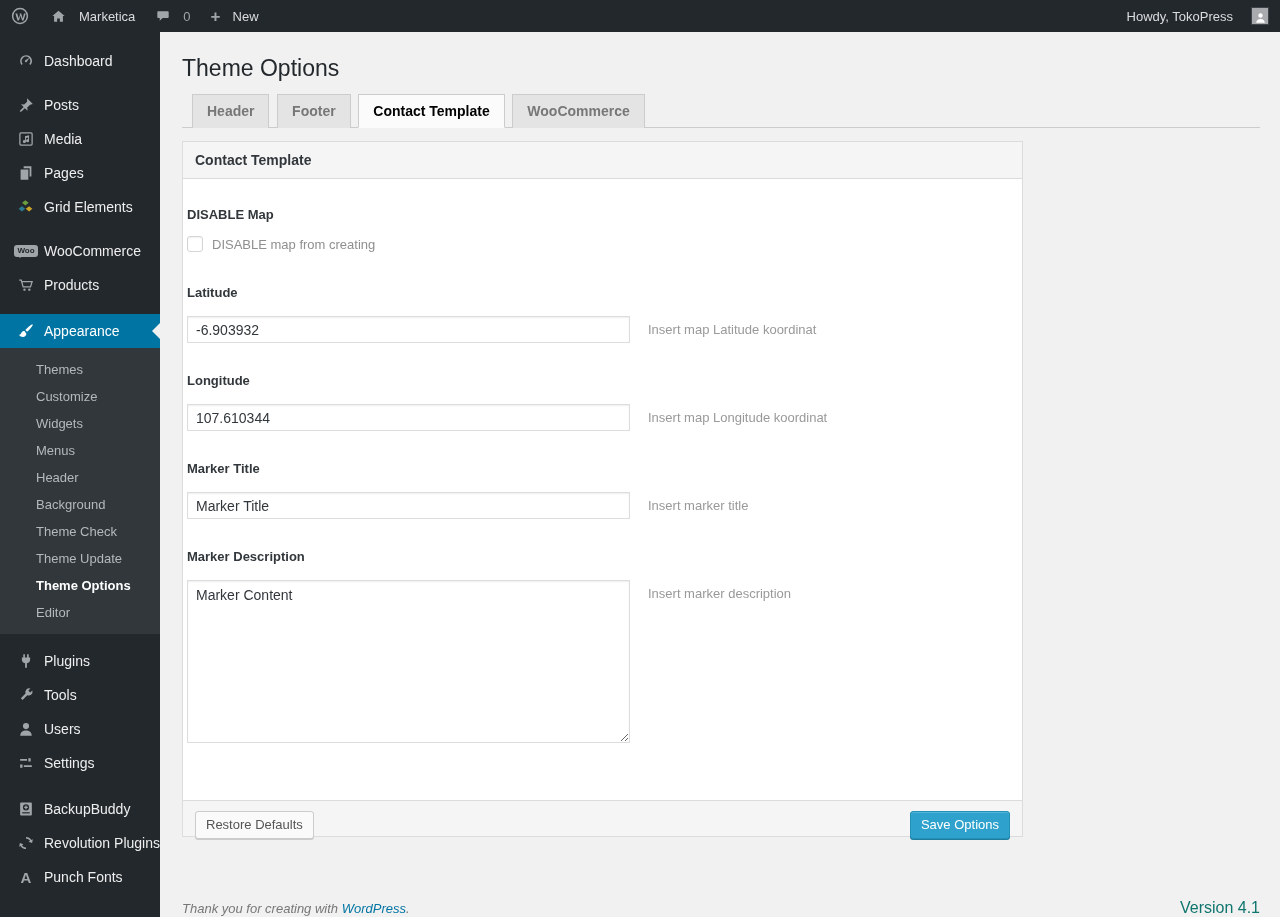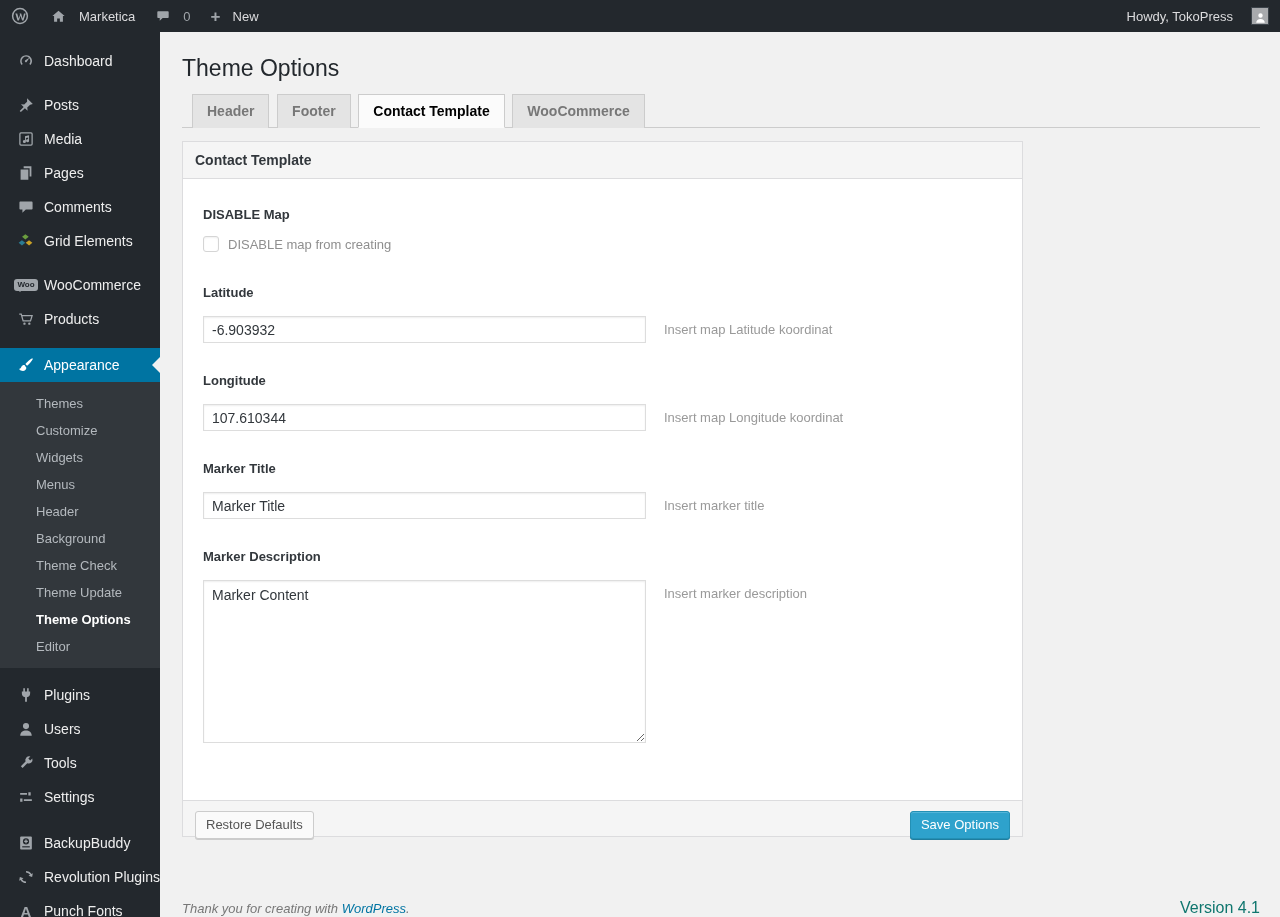--- a/index.html
+++ b/index.html
@@ -83,21 +83,21 @@
   }
   .nav-tab.active {
     background: #fbfbfb; color: #000000; border-bottom: 1px solid #fbfbfb; padding-bottom: 7px;
   }
 
   .panel { margin-top: 13px; width: 841px; background: #ffffff; border: 1px solid #dcdcde; }
   .panel-header {
     background: #f5f5f5; border-bottom: 1px solid #dcdcde;
     padding: 10px 12px; font-size: 14px; font-weight: bold; color: #32373c;
   }
-  .panel-body { padding: 16px 12px 57px 20px; }
+  .panel-body { padding: 16px 12px 57px 4px; }
 
   .field { margin-top: 30px; }
   .field:first-child { margin-top: 12px; }
   .field-label { display: block; font-weight: bold; font-size: 13px; color: #32373c; margin-bottom: 16px; }
   .check-row { display: flex; align-items: center; margin-top: 17px; }
   .checkbox {
     width: 16px; height: 16px; background: #ffffff; border: 1px solid #d5d5d5;
     border-radius: 3px; box-shadow: inset 0 1px 2px rgba(0,0,0,.06); cursor: pointer;
   }
   .check-label { margin-left: 9px; color: #8f8f8f; font-size: 13px; cursor: pointer; }
@@ -218,28 +218,20 @@
 
     <li class="menu-item">
       <span class="menu-icon">
         <svg width="18" height="18" viewBox="0 0 20 20">
             <path d="M7.4 2.6H16v11.2h-2V4.6H7.4zM4 6h8.6v11.4H4z"></path>
           </svg>
       </span>
       <span class="menu-label">Pages</span>
     </li>
 
-    <li class="menu-item">
-      <span class="menu-icon">
-        <svg width="18" height="18" viewBox="0 0 20 20">
-            <path d="M3.6 4h12.8c.5 0 .9.4.9.9v7c0 .5-.4.9-.9.9H9.8L6 16.3v-3.5H3.6a.9.9 0 0 1-.9-.9v-7c0-.5.4-.9.9-.9z"></path>
-          </svg>
-      </span>
-      <span class="menu-label">Comments</span>
-    </li>
 
     <li class="menu-item">
       <span class="menu-icon">
         <svg width="18" height="18" viewBox="0 0 20 20">
             <path fill="#6b9e3f" d="M9.3 2.6l3.7 2.8-3.7 2.9-3.7-2.9z"></path>
             <path fill="#2b7b93" d="M5.5 9.2l3.7 2.8-3.7 2.9-3.7-2.9z"></path>
             <path fill="#c9a227" d="M13.4 9.2l3.7 2.8-3.7 2.9-3.7-2.9z"></path>
           </svg>
       </span>
       <span class="menu-label">Grid Elements</span>
@@ -298,33 +290,33 @@
         <svg width="18" height="18" viewBox="0 0 20 20">
             <path d="M7 2.6h1.8V6h2.4V2.6H13V6h1.6v2.1a4.6 4.6 0 0 1-3.6 4.5v4.8H9v-4.8A4.6 4.6 0 0 1 5.4 8.1V6H7z"></path>
           </svg>
       </span>
       <span class="menu-label">Plugins</span>
     </li>
 
     <li class="menu-item">
       <span class="menu-icon">
         <svg width="18" height="18" viewBox="0 0 20 20">
+            <path d="M17 4.9a4.3 4.3 0 0 1-5.6 5.4l-5.2 5.2-1.9-1.9 5.2-5.2A4.3 4.3 0 0 1 14.9 2.8l-2.3 2.3 2.1 2.1L17 4.9z"></path>
+          </svg>
+      </span>
+      <span class="menu-label">Tools</span>
+    </li>
+
+    <li class="menu-item">
+      <span class="menu-icon">
+        <svg width="18" height="18" viewBox="0 0 20 20">
             <path d="M10 3.4a3.4 3.4 0 1 1 0 6.8 3.4 3.4 0 0 1 0-6.8zM3.6 17.4c0-3.5 2.9-5.6 6.4-5.6s6.4 2.1 6.4 5.6H3.6z"></path>
           </svg>
       </span>
       <span class="menu-label">Users</span>
-    </li>
-
-    <li class="menu-item">
-      <span class="menu-icon">
-        <svg width="18" height="18" viewBox="0 0 20 20">
-            <path d="M17 4.9a4.3 4.3 0 0 1-5.6 5.4l-5.2 5.2-1.9-1.9 5.2-5.2A4.3 4.3 0 0 1 14.9 2.8l-2.3 2.3 2.1 2.1L17 4.9z"></path>
-          </svg>
-      </span>
-      <span class="menu-label">Tools</span>
     </li>
 
     <li class="menu-item">
       <span class="menu-icon">
         <svg width="18" height="18" viewBox="0 0 20 20">
             <path d="M3.5 5.6h7.6v1.8H3.5zM12.6 4.6h2.6v3.8h-2.6zM3.5 11.6h2.6v3.8H3.5zM7.6 12.6h8.9v1.8H7.6z"></path>
           </svg>
       </span>
       <span class="menu-label">Settings</span>
     </li>

